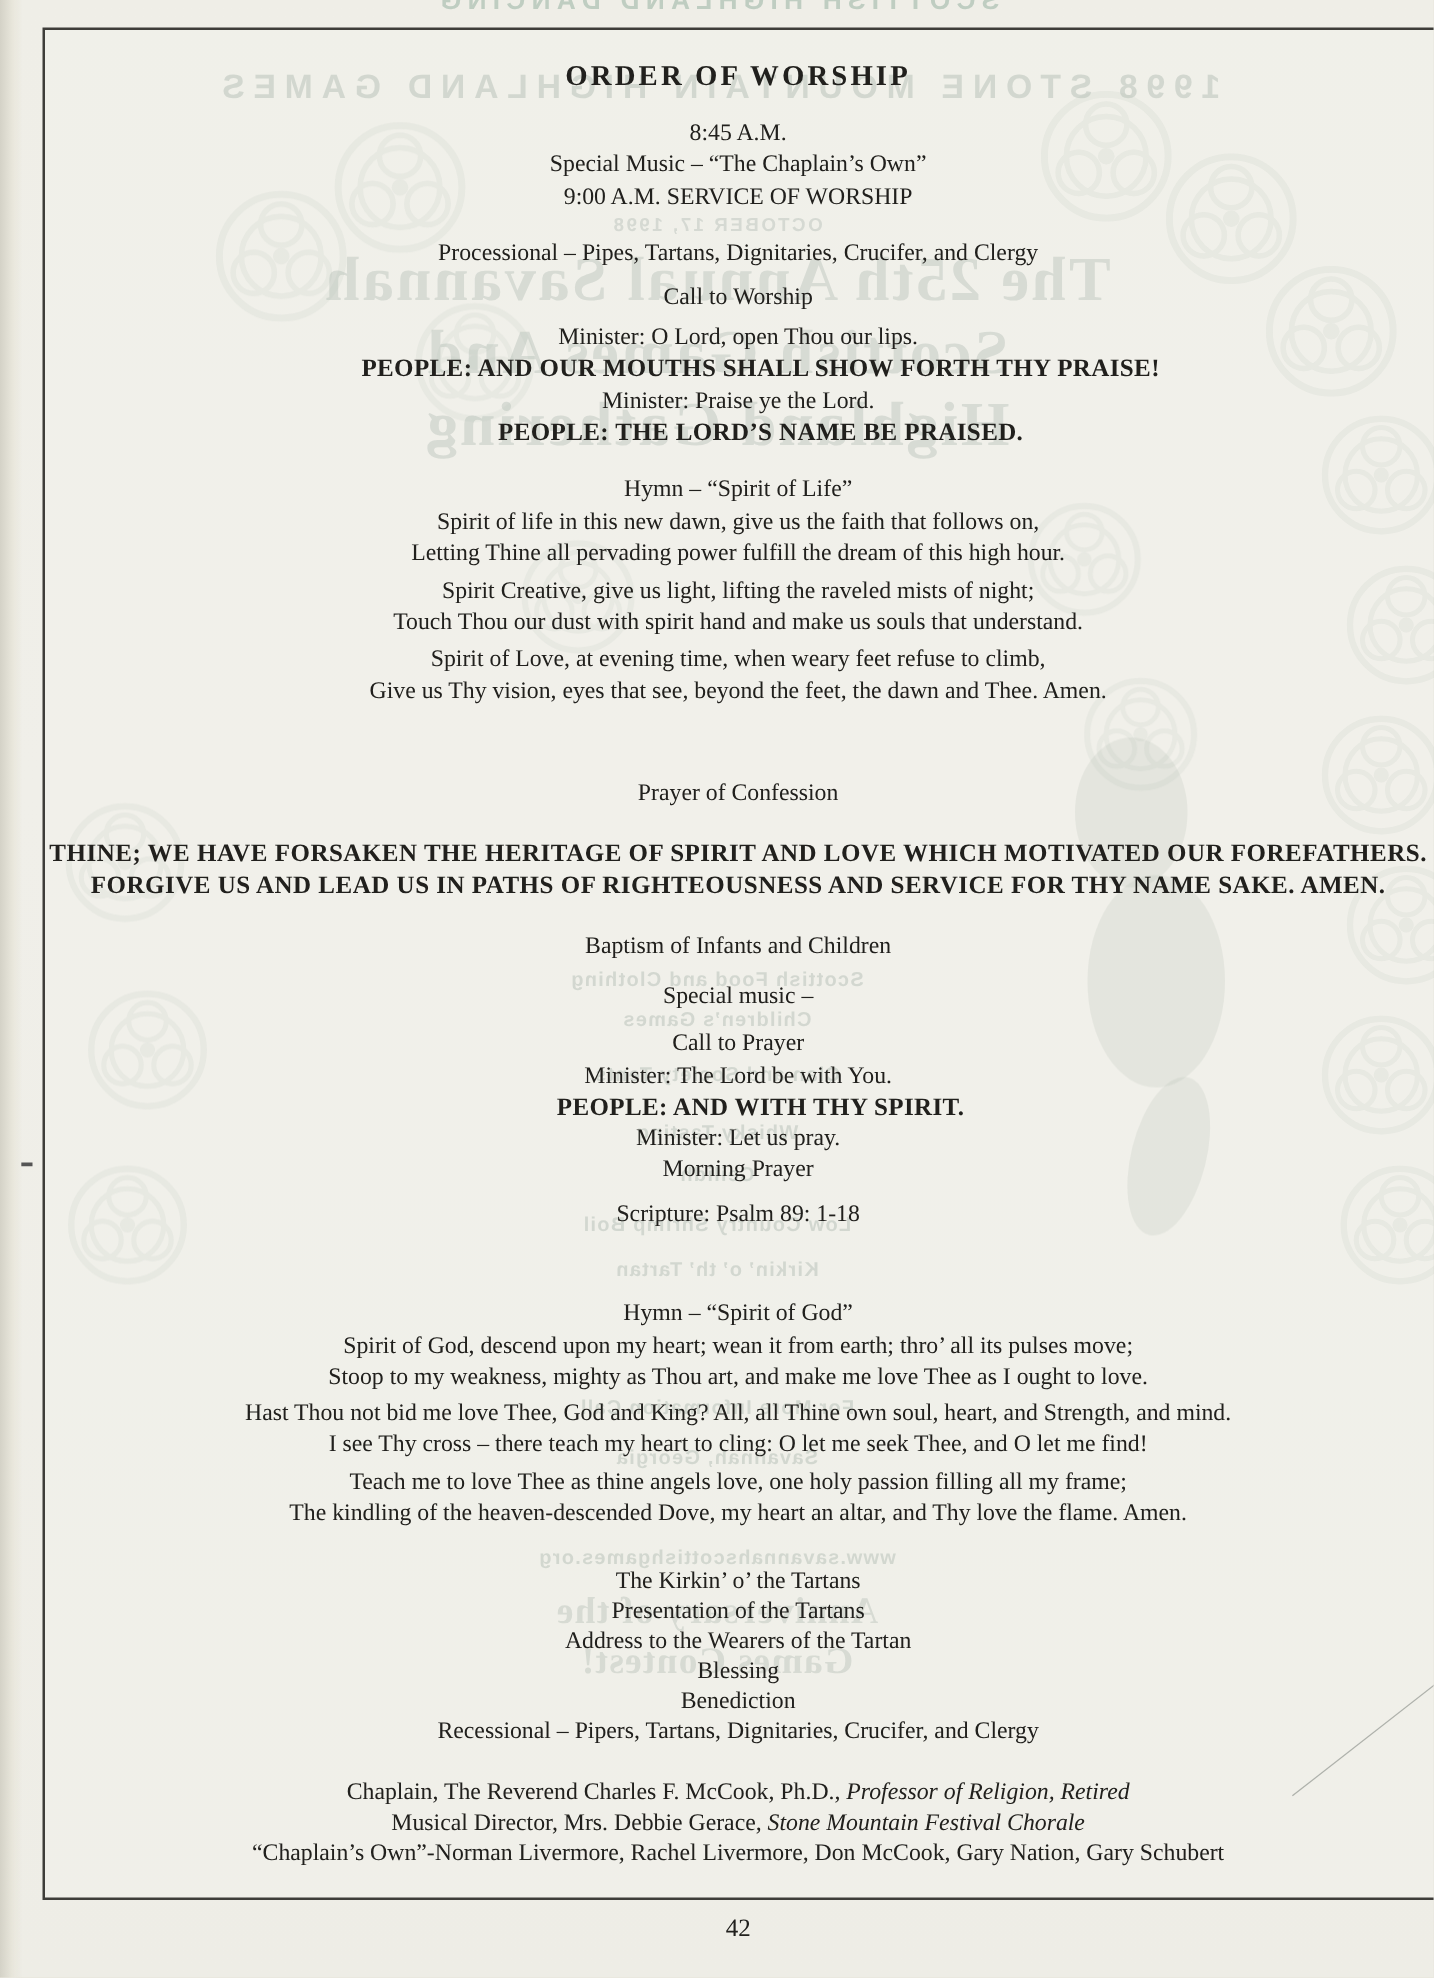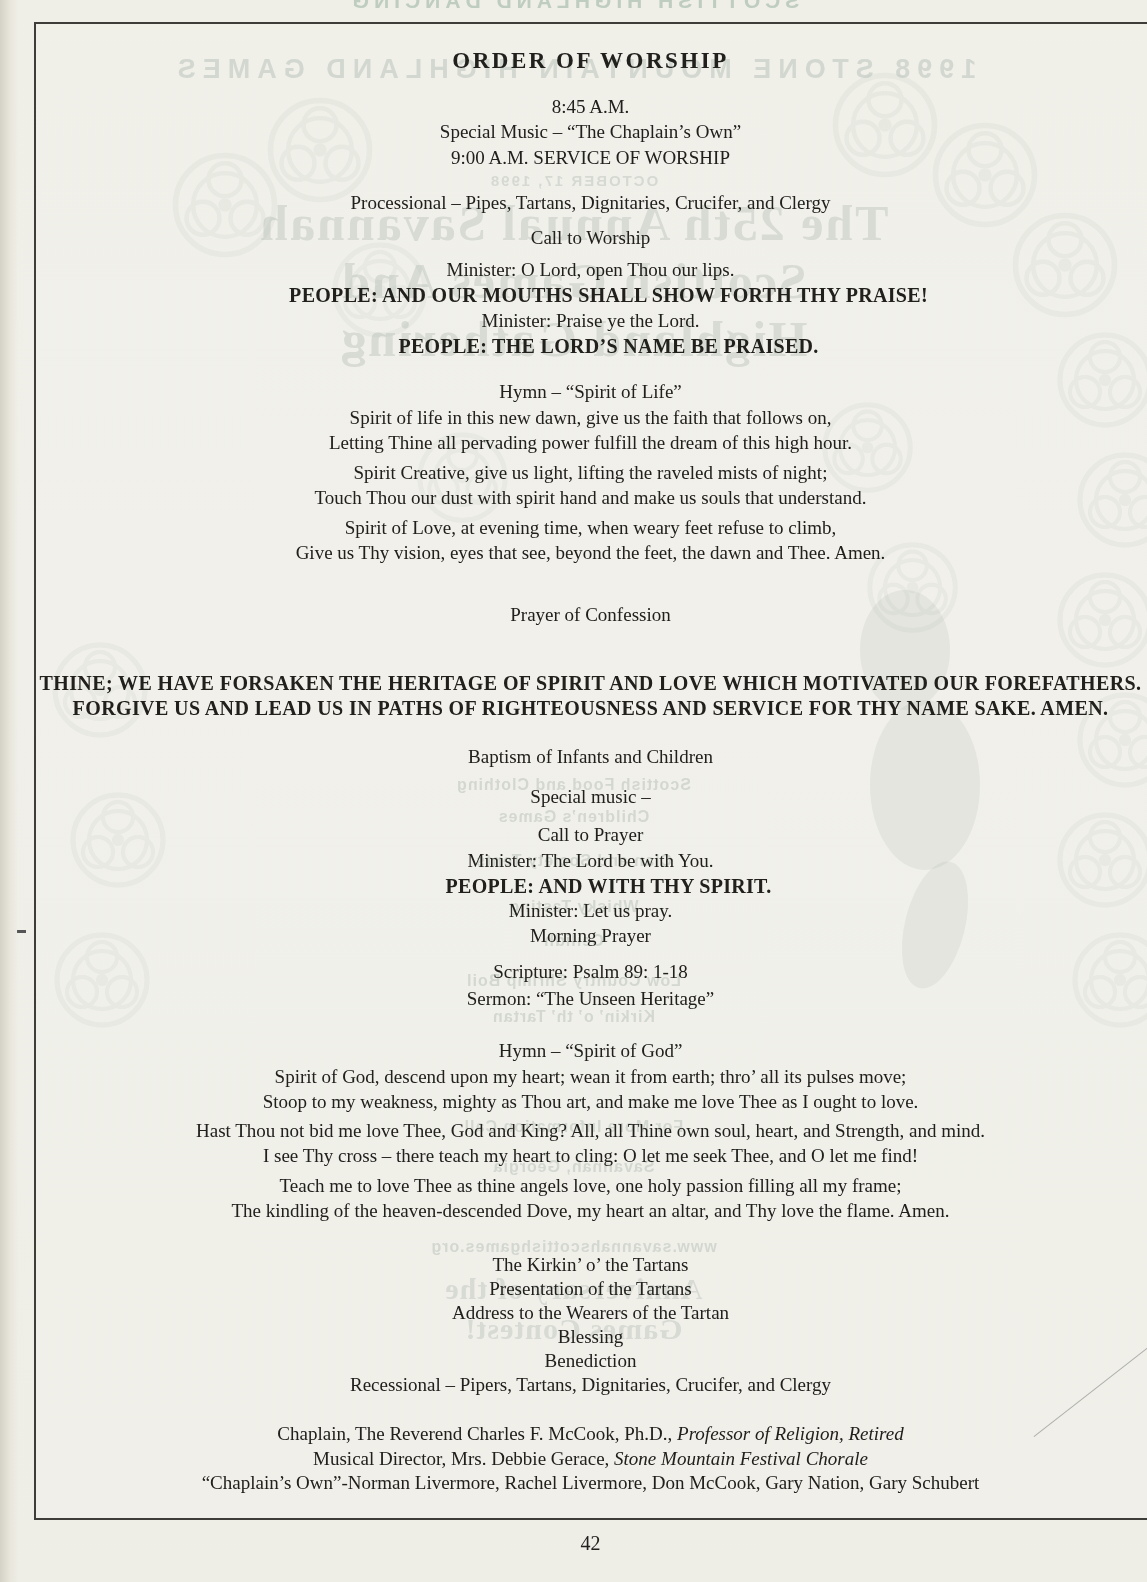--- a/index.html
+++ b/index.html
@@ -120,35 +120,34 @@
   <div class="sec resp" style="top:335px">PEOPLE: THE LORD’S NAME BE PRAISED.</div>
 
   <div class="sec line" style="top:381px">Hymn – “Spirit of Life”</div>
   <div class="sec line" style="top:407px">Spirit of life in this new dawn, give us the faith that follows on,</div>
   <div class="sec line" style="top:432px">Letting Thine all pervading power fulfill the dream of this high hour.</div>
   <div class="sec line" style="top:462px">Spirit Creative, give us light, lifting the raveled mists of night;</div>
   <div class="sec line" style="top:487px">Touch Thou our dust with spirit hand and make us souls that understand.</div>
   <div class="sec line" style="top:517px">Spirit of Love, at evening time, when weary feet refuse to climb,</div>
   <div class="sec line" style="top:542px">Give us Thy vision, eyes that see, beyond the feet, the dawn and Thee.  Amen.</div>
 
-  <div class="sec line" style="top:604px">Prayer of Confession</div>
+  <div class="sec line" style="top:624px">Prayer of Confession</div>
   <div class="sec conf" style="top:672px">THINE; WE HAVE FORSAKEN THE HERITAGE OF SPIRIT AND LOVE WHICH MOTIVATED OUR FOREFATHERS.</div>
   <div class="sec conf" style="top:697px">FORGIVE US AND LEAD US IN PATHS OF RIGHTEOUSNESS AND SERVICE FOR THY NAME SAKE.  AMEN.</div>
 
   <div class="sec line" style="top:746px">Baptism of Infants and Children</div>
   <div class="sec line" style="top:786px">Special music –</div>
 
   <div class="sec line" style="top:824px">Call to Prayer</div>
   <div class="sec line" style="top:850px">Minister: The Lord be with You.</div>
   <div class="sec resp" style="top:875px">PEOPLE: AND WITH THY SPIRIT.</div>
   <div class="sec line" style="top:900px">Minister: Let us pray.</div>
   <div class="sec line" style="top:925px">Morning Prayer</div>
 
   <div class="sec line" style="top:961px">Scripture: Psalm 89: 1-18</div>
-  <div class="sec line" style="top:988px">Sermon: “The Unseen Heritage”</div>
 
   <div class="sec line" style="top:1040px">Hymn – “Spirit of God”</div>
   <div class="sec line" style="top:1066px">Spirit of God, descend upon my heart; wean it from earth; thro’ all its pulses move;</div>
   <div class="sec line" style="top:1091px">Stoop to my weakness, mighty as Thou art, and make me love Thee as I ought to love.</div>
   <div class="sec line" style="top:1120px">Hast Thou not bid me love Thee, God and King? All, all Thine own soul, heart, and Strength, and mind.</div>
   <div class="sec line" style="top:1145px">I see Thy cross – there teach my heart to cling: O let me seek Thee, and O let me find!</div>
   <div class="sec line" style="top:1175px">Teach me to love Thee as thine angels love, one holy passion filling all my frame;</div>
   <div class="sec line" style="top:1254px">The Kirkin’ o’ the Tartans</div>
 
   <div class="sec line" style="top:1200px">The kindling of the heaven-descended Dove, my heart an altar, and Thy love the flame.   Amen.</div>

